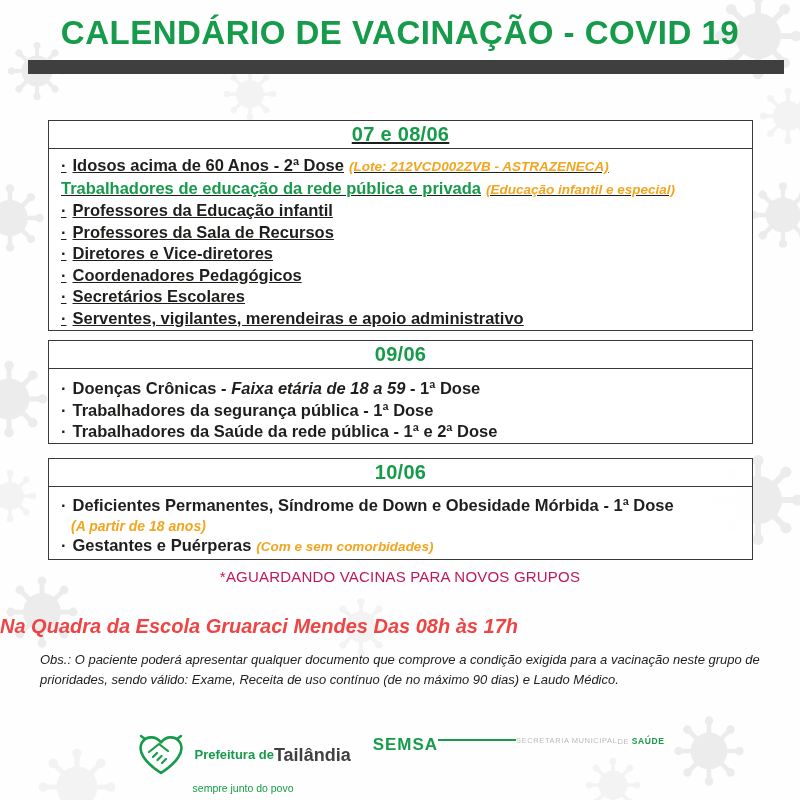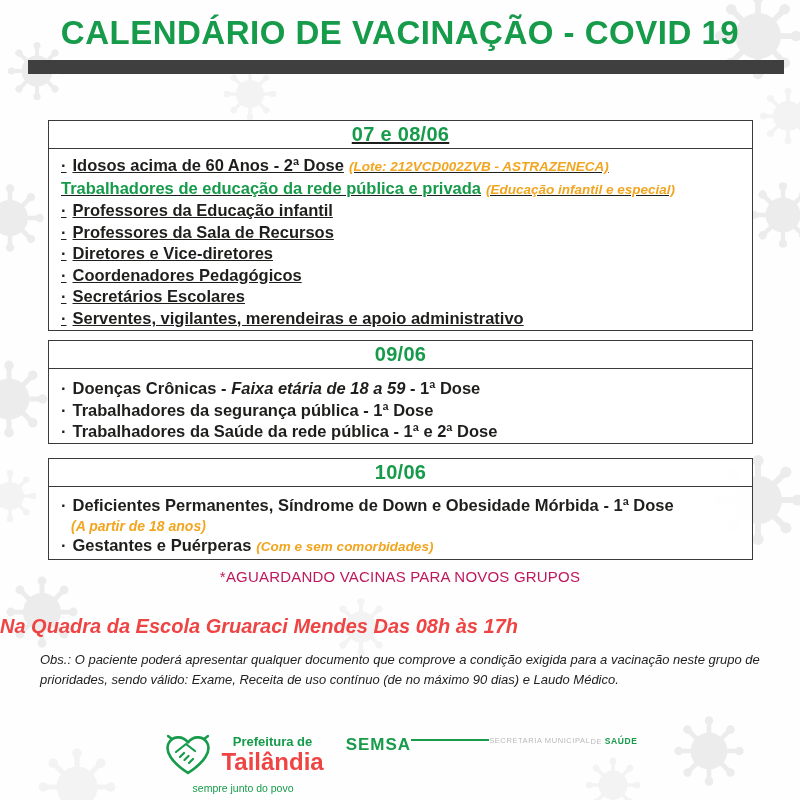--- a/index.html
+++ b/index.html
@@ -48,23 +48,23 @@
   }
   .obs{
     position:absolute;top:650px;left:40px;width:726px;
     font-size:13px;font-style:italic;line-height:19.5px;color:#222;
   }
 
   
   .footer{position:absolute;top:730px;left:0;width:100%;display:flex;justify-content:center;align-items:flex-start;gap:22px;}
   .logo-left{display:flex;flex-direction:column;align-items:center;}
   .logo-left-top{display:flex;align-items:center;gap:7px;}
-  .pref-text{display:flex;flex-direction:column;align-items:center;line-height:1;}
+  .pref-text{display:flex;flex-direction:row;align-items:center;line-height:1;}
   .pref-l1{color:#169b4a;font-weight:bold;font-size:13px;}
-  .pref-l2{color:#ef4444;font-weight:bold;font-size:24px;margin-top:2px;}
+  .pref-l2{color:#404040;font-weight:bold;font-size:18px;margin-top:2px;}
   .pref-tag{color:#169b4a;font-size:10.5px;margin-top:4px;}
   .logo-right{display:flex;align-items:flex-start;padding-top:6px;}
   .semsa{color:#169b4a;font-weight:bold;font-size:17px;letter-spacing:1px;line-height:1;}
   .semsa-rule{width:78px;height:2px;background:#169b4a;margin:3px 0 4px 0;}
   .semsa-sub{color:#b9b9b9;font-size:7.5px;letter-spacing:.6px;line-height:1.35;}
   .semsa-sub b{color:#169b4a;font-size:8.5px;letter-spacing:.6px;}
 </style>
 </head>
 <body>
 

